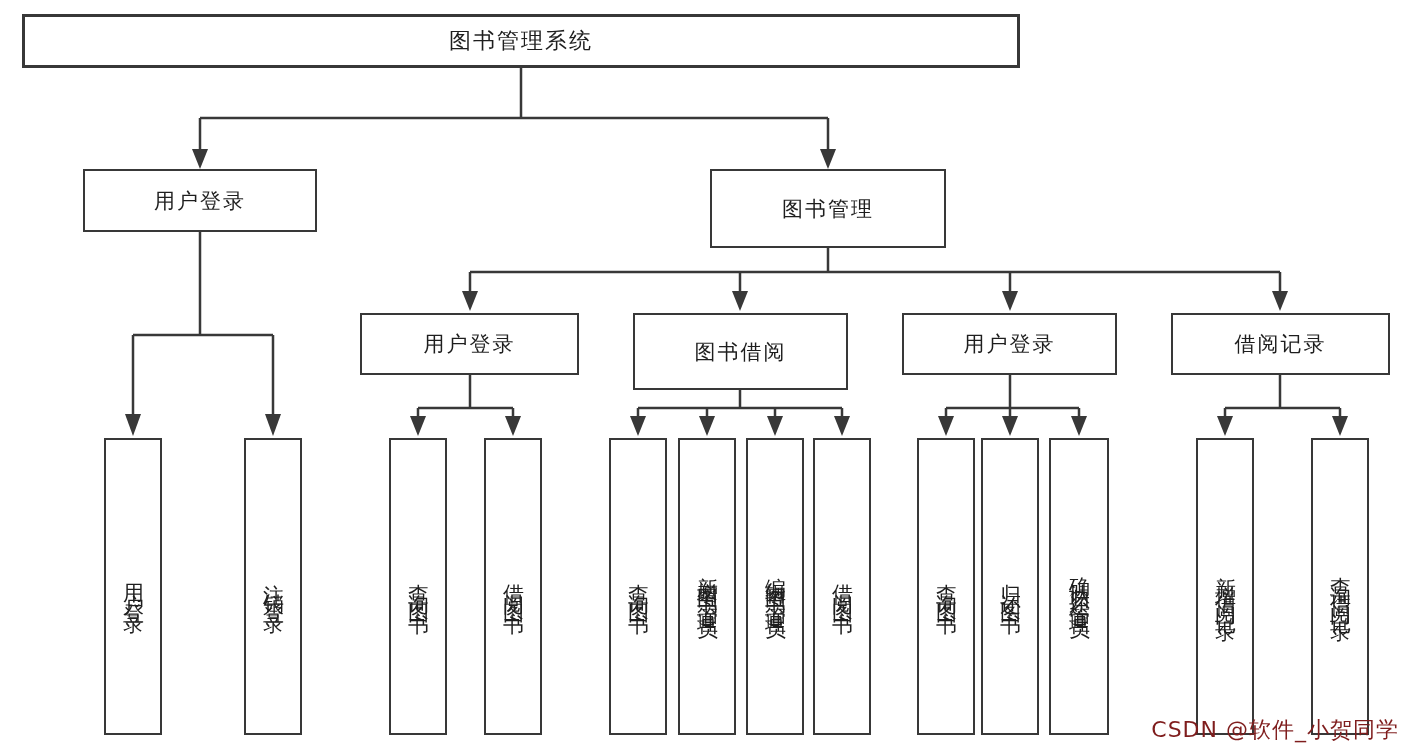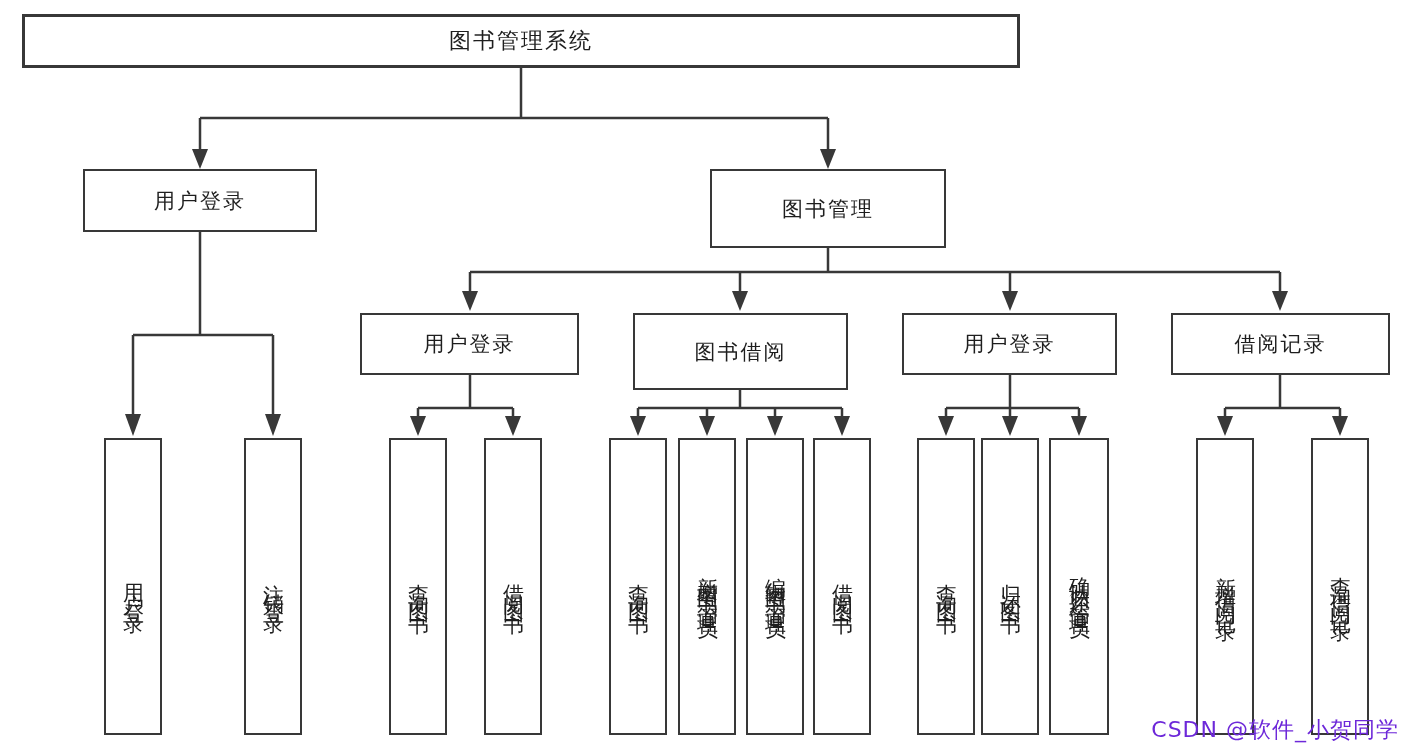--- a/index.html
+++ b/index.html
@@ -44,21 +44,21 @@
     line-height: 1;
     color: #1e1e1e;
   }
   .vbox { padding: 6px 0; }
   #watermark {
     position: absolute;
     right: 6px;
     bottom: 2px;
     font-size: 22px;
     letter-spacing: 1px;
-    color: #6d28d9;
+    color: #7f1d1d;
     z-index: 2;
     white-space: nowrap;
   }
 </style>
 </head>
 <body>
 
 <div id="stage">
 
   <svg id="connectors" viewBox="0 0 1405 747" xmlns="http://www.w3.org/2000/svg">

